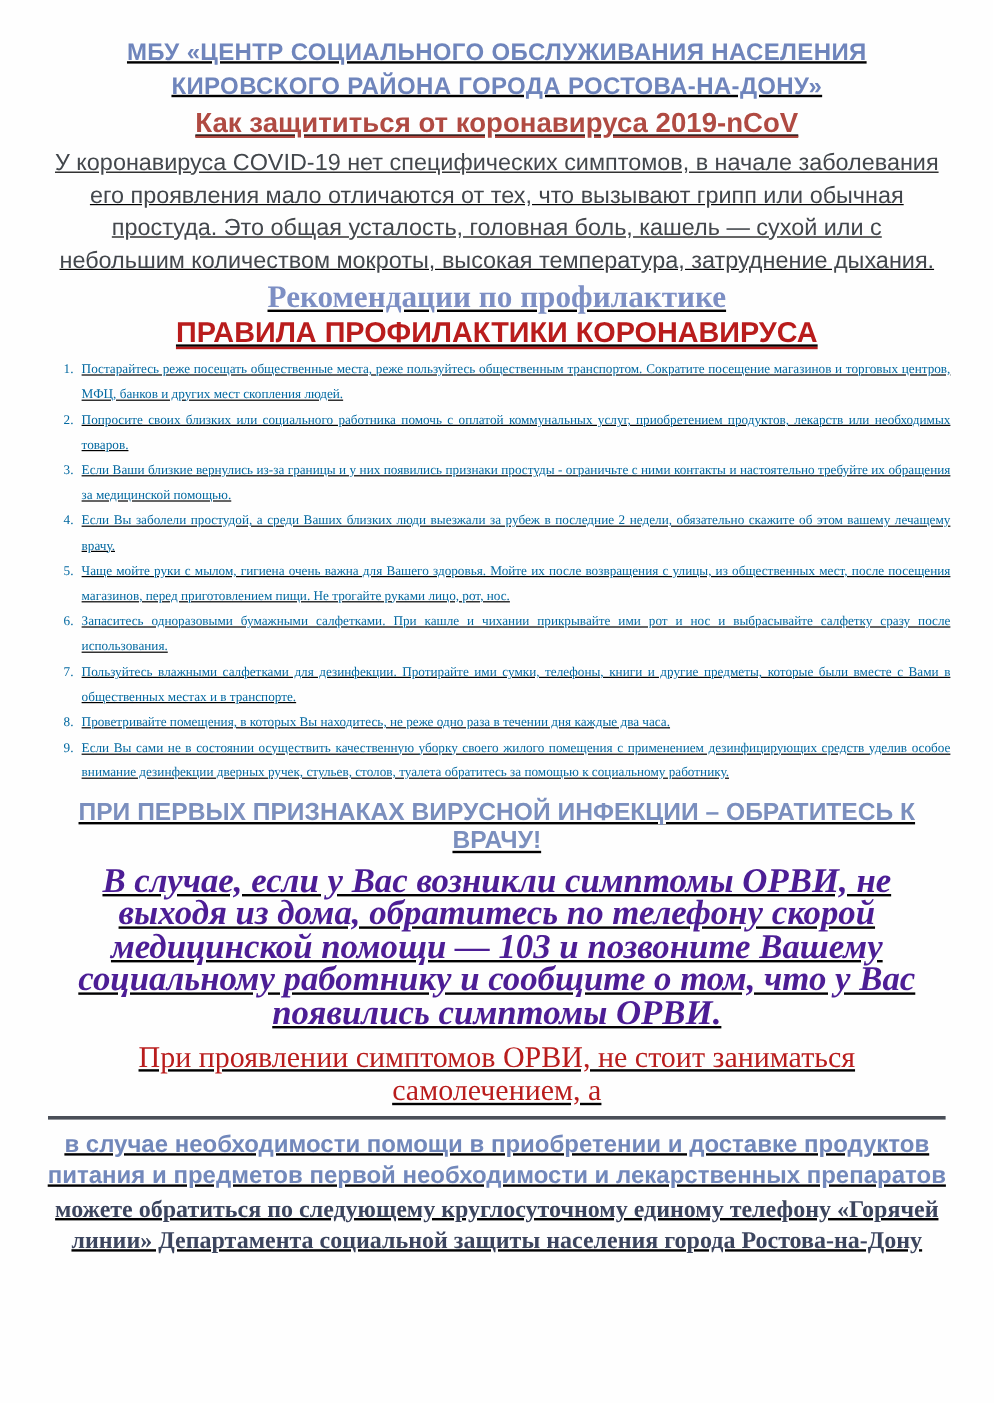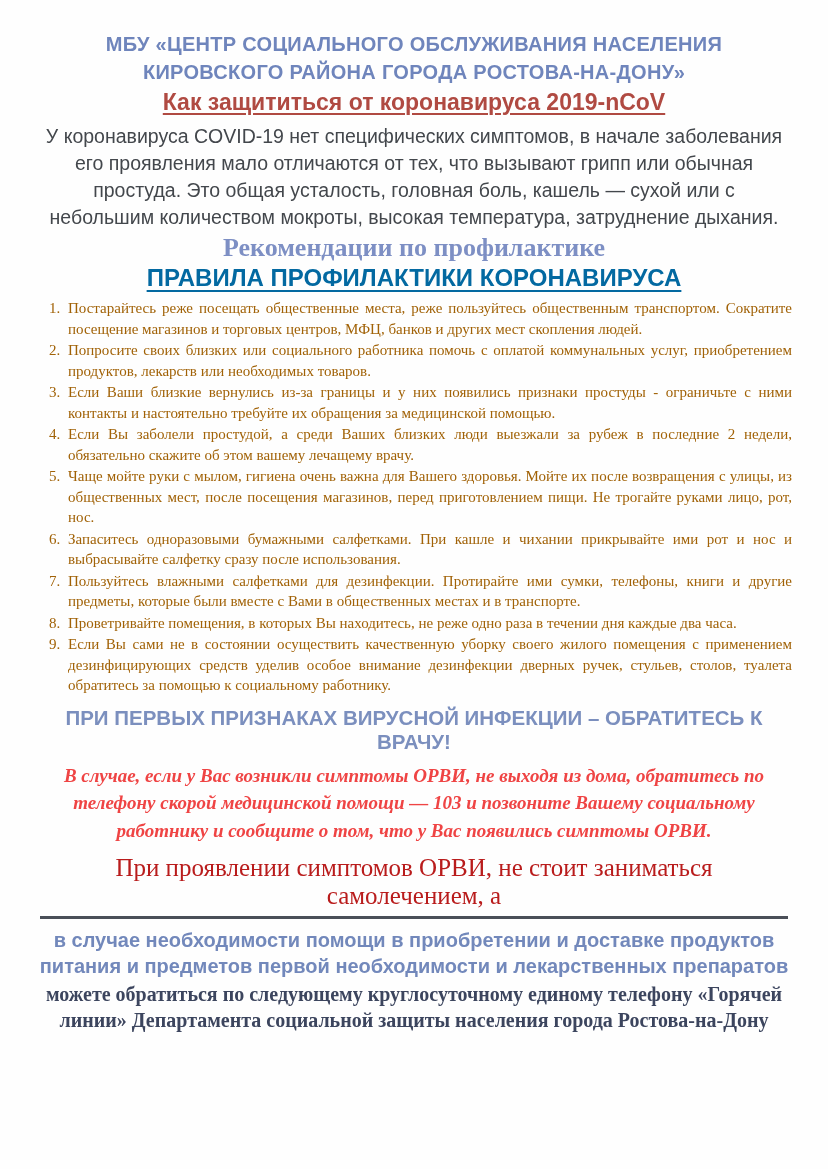--- a/index.html
+++ b/index.html
@@ -10,20 +10,21 @@
   .page {
     position: relative;
     width: 828px;
     height: 1169px;
     margin: 0 auto;
     background: #fefefe;
     box-sizing: border-box;
     padding: 30px 34px 10px 34px;
     overflow: hidden;
     font-family: "Liberation Sans", sans-serif;
+    text-decoration: underline;
   }
   .center { text-align: center; }
 
   .org-title {
     color: #6f85bc;
     font-weight: bold;
     font-size: 20px;
     line-height: 28px;
     letter-spacing: 0.3px;
   }
@@ -48,55 +49,55 @@
   }
   .rec-heading {
     margin-top: 2px;
     font-family: "Liberation Serif", serif;
     font-weight: bold;
     color: #7d8fc4;
     font-size: 26px;
     line-height: 30px;
   }
   .rules-heading {
-    color: #0369a1;
+    color: #b91c1c;
     font-weight: bold;
     font-size: 24px;
     line-height: 29px;
   }
   .rules-heading span {
     text-decoration: underline;
     text-decoration-thickness: 2px;
     text-underline-offset: 4px;
   }
   ol.rules {
     margin: 6px 0 0 0;
     padding: 0 2px 0 30px;
     font-family: "Liberation Serif", serif;
-    color: #a16207;
-    font-size: 15px;
+    color: #0369a1;
+    font-size: 11px;
     line-height: 20.5px;
     text-align: justify;
   }
   ol.rules li { margin-bottom: 1px; padding-left: 4px; }
 
   .warning-line {
     margin-top: 10px;
     color: #7b8fbe;
     font-weight: bold;
     font-size: 20.5px;
     line-height: 24px;
   }
   .orvi-notice {
     margin: 8px 16px 0 16px;
     font-family: "Liberation Serif", serif;
     font-weight: bold;
     font-style: italic;
-    color: #ef4444;
-    font-size: 19px;
+    color: #4c1d95;
+    font-size: 29px;
     line-height: 27.5px;
   }
   .self-treatment {
     margin-top: 10px;
     font-family: "Liberation Serif", serif;
     color: #b91c1c;
     font-size: 25px;
     line-height: 28px;
   }
   .call-doctor {

